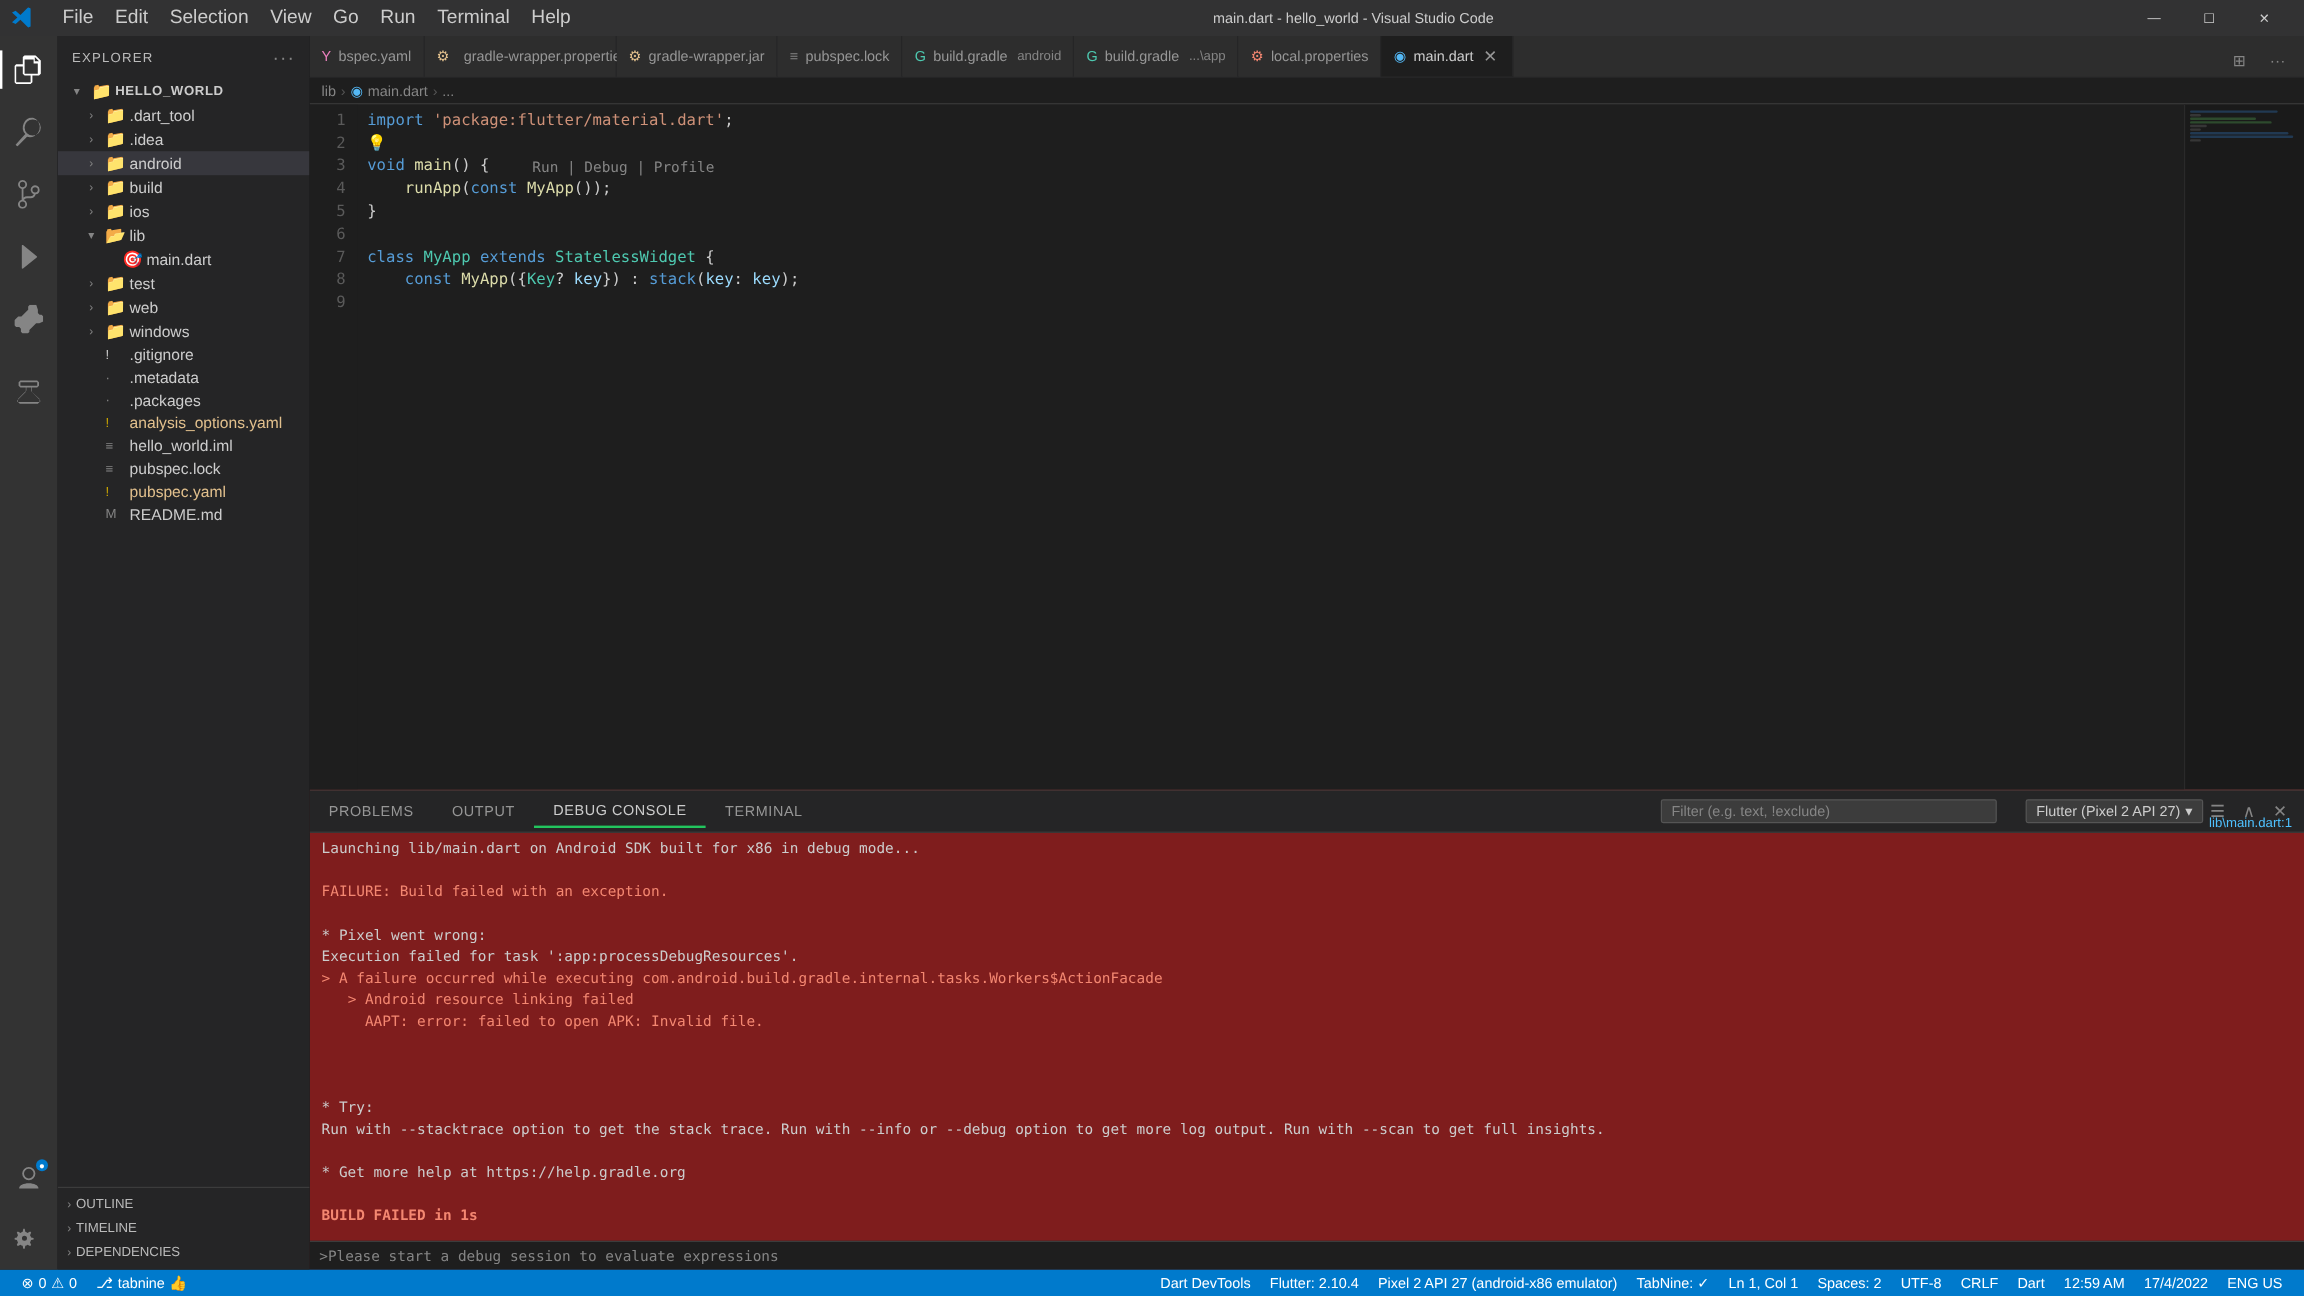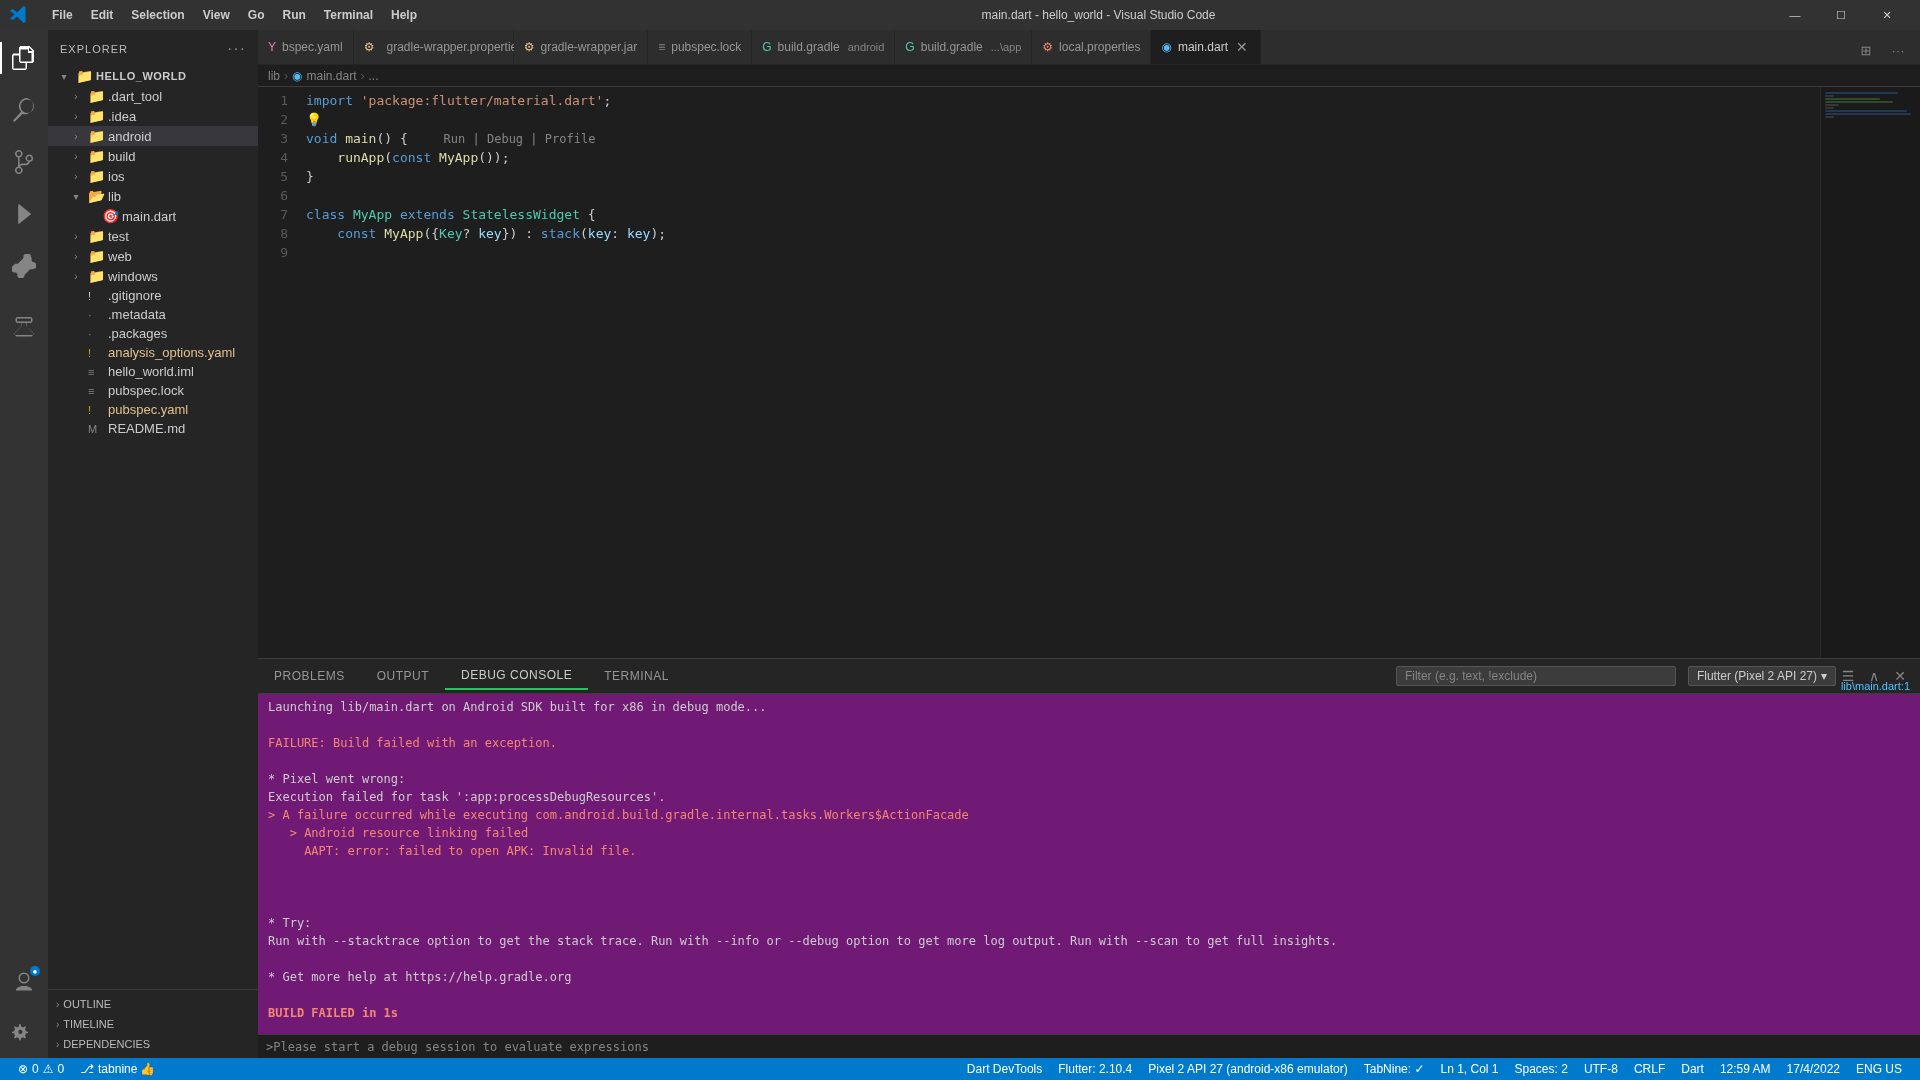--- a/index.html
+++ b/index.html
@@ -29,25 +29,24 @@
       display: flex;
       align-items: center;
       justify-content: center;
     }
     #titlebar .menu-items {
       display: flex;
       gap: 2px;
     }
     #titlebar .menu-item {
       padding: 2px 8px;
-      font-size: 12px;
+      font-size: 16px;
       color: #cccccc;
       cursor: pointer;
       border-radius: 3px;
-      font-weight: bold;
     }
     #titlebar .window-title {
       flex: 1;
       text-align: center;
       font-size: 12px;
       color: #cccccc;
     }
     #titlebar .window-controls {
       display: flex;
       gap: 0;
@@ -322,21 +321,21 @@
       margin: 1px 0;
       border-radius: 1px;
       background: #4a4a4a;
     }
     .mm-line.blue { background: #264f78; }
     .mm-line.green { background: #3a6b3a; }
 
     
     #panel {
       height: 400px;
-      background: #701a75;
+      background: #7f1d1d;
       border-top: 1px solid #3c3c3c;
       display: flex;
       flex-direction: column;
     }
     .panel-tab {
       padding: 6px 16px;
       font-size: 12px;
       color: #969696;
       cursor: pointer;
       text-transform: uppercase;
@@ -486,21 +485,21 @@
       justify-content: center;
       cursor: pointer;
       color: #858585;
       border-radius: 3px;
       font-size: 14px;
     }
 
     .panel-filter-area {
       display: flex;
       align-items: center;
-      gap: 4px;
+      gap: 16px;
     }
 
     .lib-ref {
       color: #4fc1ff;
       font-size: 11px;
       position: absolute;
       right: 10px;
       top: 21px;
     }
   </style>

